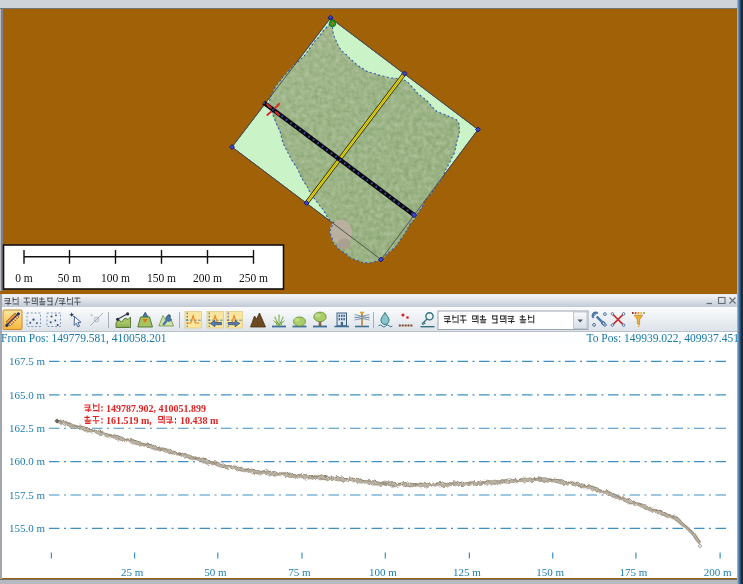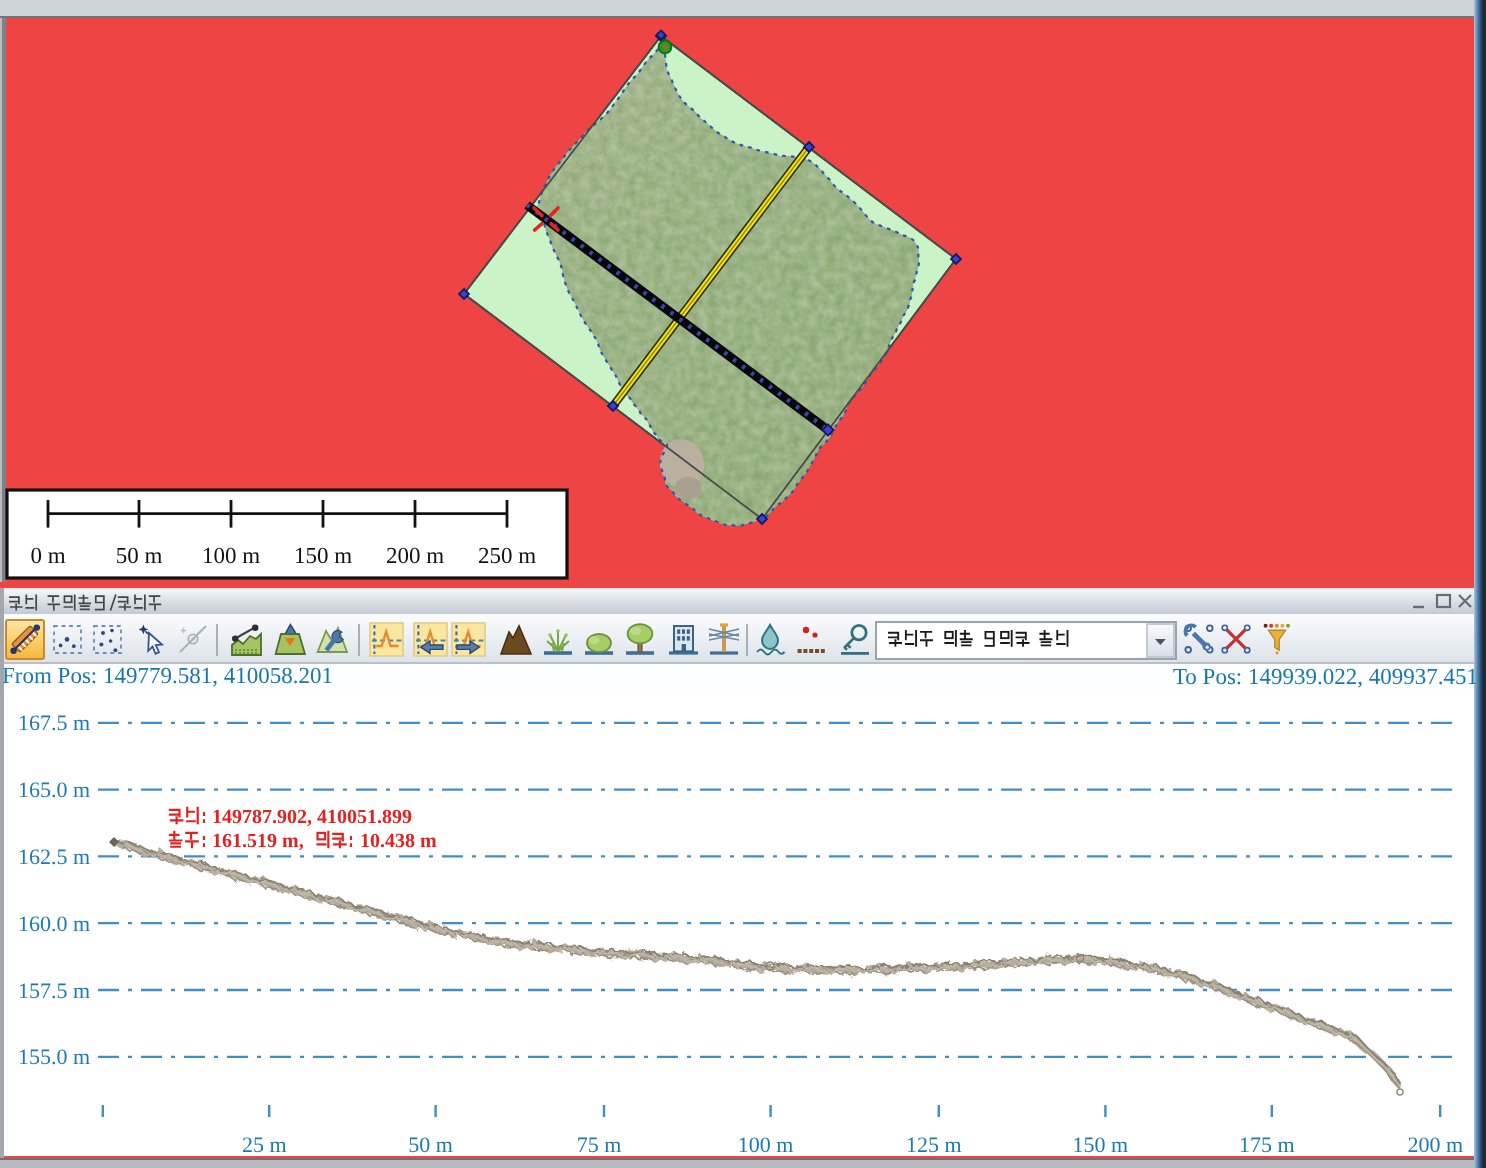--- a/index.html
+++ b/index.html
@@ -1,14 +1,14 @@
 <!DOCTYPE html>
 <html><head><meta charset="utf-8"><style>
 html,body{margin:0;padding:0}
-#root{position:relative;width:743px;height:584px;background:#ef4444;overflow:hidden;font-family:"Liberation Serif",serif}
+#root{position:relative;width:743px;height:584px;background:#a16207;overflow:hidden;font-family:"Liberation Serif",serif}
 .abs{position:absolute}
 #topbar{left:0;top:0;width:743px;height:7.5px;background:#ced3da}
 #topborder{left:0;top:7.5px;width:740px;height:1.6px;background:#70757a}
 #leftborder{left:1.4px;top:9px;width:1.5px;height:282px;background:#7d8287}
 #leftborder2{left:0;top:9px;width:1.4px;height:282px;background:#b9bbc0}
 #rightstrip{right:0;top:0;width:6.5px;height:584px;background:linear-gradient(90deg,#a8c4dc 0,#4878a8 35%,#1d2c3c 75%)}
 #ptitle{left:0;top:294px;width:737px;height:12.3px;background:linear-gradient(#f2f4f7,#c3cad4);border-top:1px solid #e8ebef}
 #toolbar{left:0;top:307.3px;width:737px;height:23.6px;background:linear-gradient(#fbfcfd,#dde3ea);border-bottom:1px solid #b9c0c8}
 #posrow{left:0;top:331.9px;width:737px;height:13px;background:#fdfeff}
 #chart{left:0;top:344.9px;width:737px;height:233.6px;background:#ffffff}

